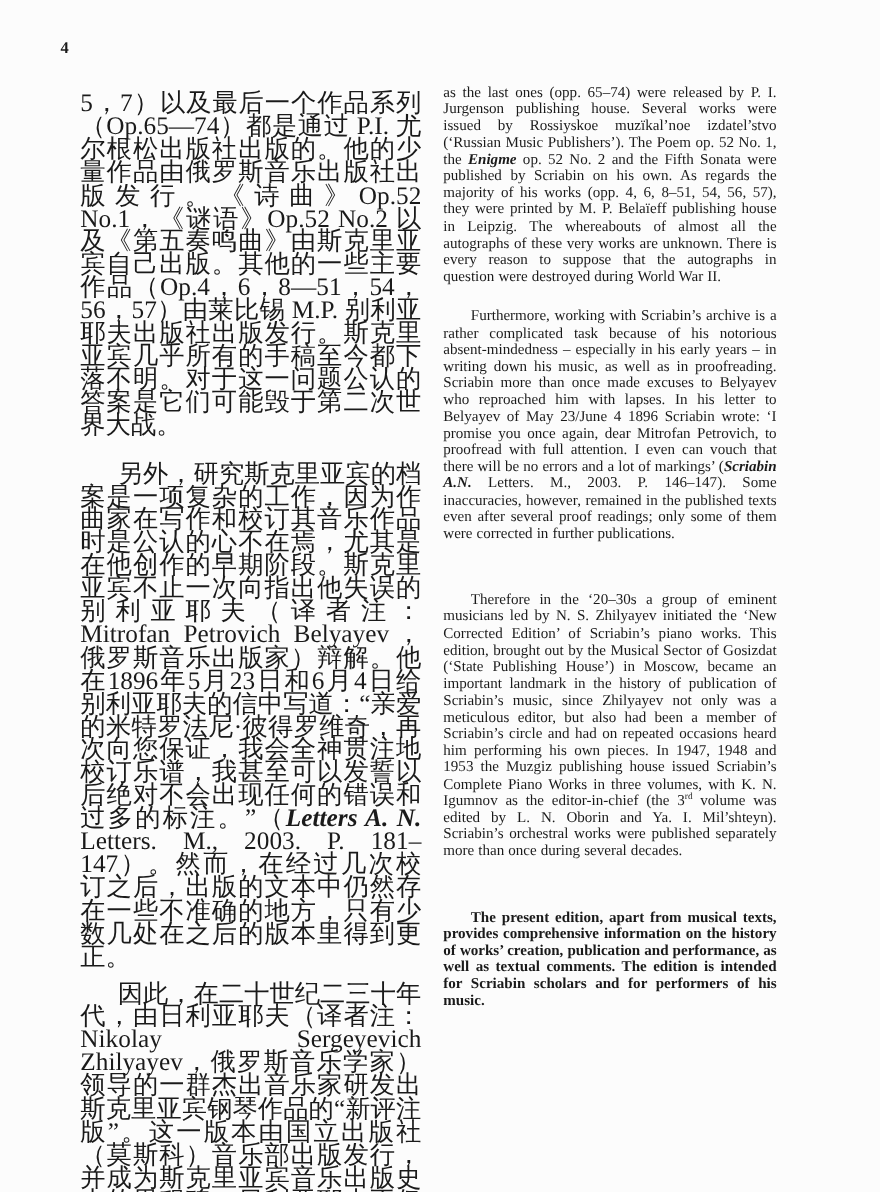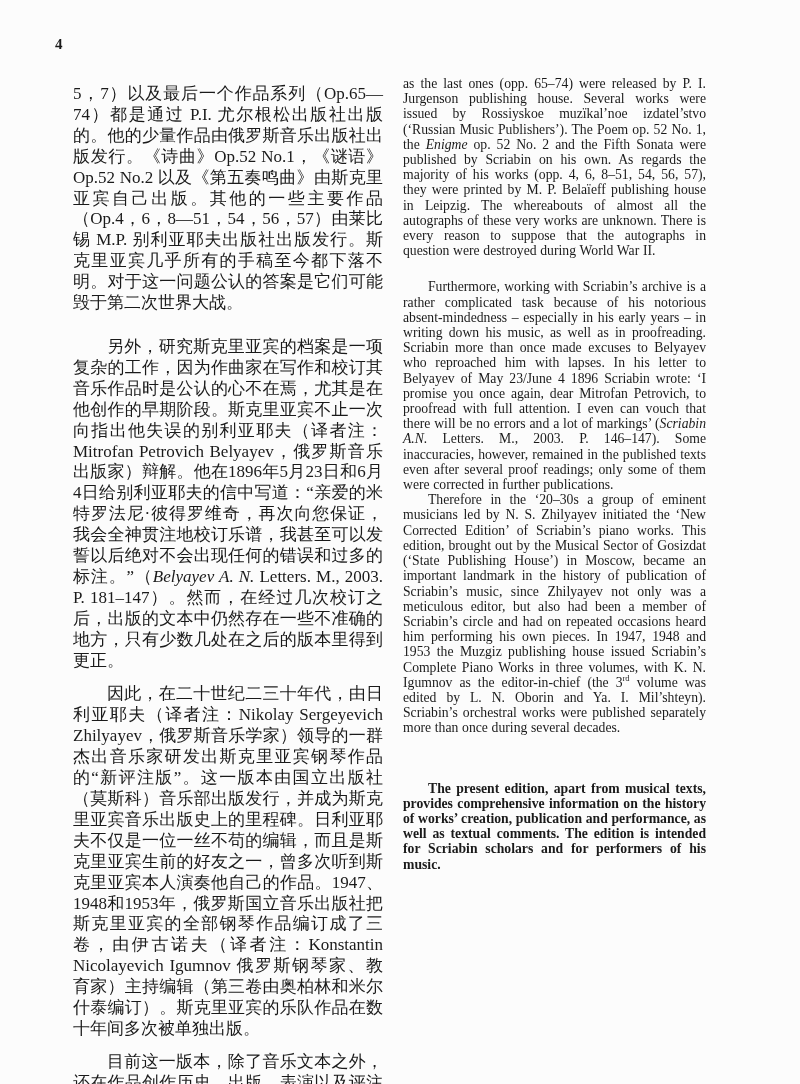--- a/index.html
+++ b/index.html
@@ -21,50 +21,50 @@
   }
   .column { position: absolute; }
   .col-cn { left: 73px;  top: 84px; width: 310px; }
   .col-en { left: 403px; top: 76px; width: 303px; }
   .para {
     margin: 0;
     text-align: justify;
     hyphens: none;
   }
   .cn .para {
-    font-size: 17px;
+    font-size: 23px;
     line-height: 20.9px;
     text-indent: 34px;
   }
   .en .para {
     font-size: 13.7px;
     line-height: 15.2px;
     text-indent: 25px;
     word-spacing: 0.02em;
   }
   .para.continuation { text-indent: 0; }
   .cn .p2 { margin-top: 23px; }
   .cn .p3 { margin-top: 13px; }
   .cn .p4 { margin-top: 12px; }
   .en .p2 { margin-top: 21px; }
-  .en .p3 { }
+  .en .p3 { margin-top: 45px; }
   .en .p4 { margin-top: 45px; font-weight: bold; }
-  .it { font-style: italic; }
+  .it { font-style: italic; font-weight: bold; }
   sup { font-size: 0.62em; line-height: 0; }
 </style>
 </head>
 <body>
 
 <div class="page">
 
   <div class="page-number">4</div>
 
   <div class="column col-cn cn">
     <p class="para p1 continuation"><span>5，7）以及最后一个作品系列（Op.65—74）都是通过 P.I. 尤尔根松出版社出版的。他的少量作品由俄罗斯音乐出版社出版发行。《诗曲》Op.52 No.1，《谜语》Op.52 No.2 以及《第五奏鸣曲》由斯克里亚宾自己出版。其他的一些主要作品（Op.4，6，8—51，54，56，57）由莱比锡 M.P. 别利亚耶夫出版社出版发行。斯克里亚宾几乎所有的手稿至今都下落不明。对于这一问题公认的答案是它们可能毁于第二次世界大战。</span></p>
-    <p class="para p2"><span>另外，研究斯克里亚宾的档案是一项复杂的工作，因为作曲家在写作和校订其音乐作品时是公认的心不在焉，尤其是在他创作的早期阶段。斯克里亚宾不止一次向指出他失误的别利亚耶夫（译者注：Mitrofan Petrovich Belyayev，俄罗斯音乐出版家）辩解。他在1896年5月23日和6月4日给别利亚耶夫的信中写道：“亲爱的米特罗法尼·彼得罗维奇，再次向您保证，我会全神贯注地校订乐谱，我甚至可以发誓以后绝对不会出现任何的错误和过多的标注。”（</span><span class="it">Belyayev A. N.</span><span> Letters. M., 2003. P. 181–147）。然而，在经过几次校订之后，出版的文本中仍然存在一些不准确的地方，只有少数几处在之后的版本里得到更正。</span></p>
+    <p class="para p2"><span>另外，研究斯克里亚宾的档案是一项复杂的工作，因为作曲家在写作和校订其音乐作品时是公认的心不在焉，尤其是在他创作的早期阶段。斯克里亚宾不止一次向指出他失误的别利亚耶夫（译者注：Mitrofan Petrovich Belyayev，俄罗斯音乐出版家）辩解。他在1896年5月23日和6月4日给别利亚耶夫的信中写道：“亲爱的米特罗法尼·彼得罗维奇，再次向您保证，我会全神贯注地校订乐谱，我甚至可以发誓以后绝对不会出现任何的错误和过多的标注。”（</span><span class="it">Letters A. N.</span><span> Letters. M., 2003. P. 181–147）。然而，在经过几次校订之后，出版的文本中仍然存在一些不准确的地方，只有少数几处在之后的版本里得到更正。</span></p>
     <p class="para p3"><span>因此，在二十世纪二三十年代，由日利亚耶夫（译者注：Nikolay Sergeyevich Zhilyayev，俄罗斯音乐学家）领导的一群杰出音乐家研发出斯克里亚宾钢琴作品的“新评注版”。这一版本由国立出版社（莫斯科）音乐部出版发行，并成为斯克里亚宾音乐出版史上的里程碑。日利亚耶夫不仅是一位一丝不苟的编辑，而且是斯克里亚宾生前的好友之一，曾多次听到斯克里亚宾本人演奏他自己的作品。1947、1948和1953年，俄罗斯国立音乐出版社把斯克里亚宾的全部钢琴作品编订成了三卷，由伊古诺夫（译者注：Konstantin Nicolayevich Igumnov 俄罗斯钢琴家、教育家）主持编辑（第三卷由奥柏林和米尔什泰编订）。斯克里亚宾的乐队作品在数十年间多次被单独出版。</span></p>
     <p class="para p4"><span>目前这一版本，除了音乐文本之外，还在作品创作历史、出版、表演以及评注文字上提供了丰富的信息。这个版本主要面向斯克里亚宾音乐的研究者和演奏者们编订。</span></p>
   </div>
 
   <div class="column col-en en">
     <p class="para p1 continuation"><span>as the last ones (opp. 65–74) were released by P. I. Jurgenson publishing house. Several works were issued by Rossiyskoe muzïkal’noe izdatel’stvo (‘Russian Music Publishers’). The Poem op. 52 No. 1, the </span><span class="it">Enigme</span><span> op. 52 No. 2 and the Fifth Sonata were published by Scriabin on his own. As regards the majority of his works (opp. 4, 6, 8–51, 54, 56, 57), they were printed by M. P. Belaïeff publishing house in Leipzig. The whereabouts of almost all the autographs of these very works are unknown. There is every reason to suppose that the autographs in question were destroyed during World War II.</span></p>
     <p class="para p2"><span>Furthermore, working with Scriabin’s archive is a rather complicated task because of his notorious absent-mindedness – especially in his early years – in writing down his music, as well as in proofreading. Scriabin more than once made excuses to Belyayev who reproached him with lapses. In his letter to Belyayev of May 23/June 4 1896 Scriabin wrote: ‘I promise you once again, dear Mitrofan Petrovich, to proofread with full attention. I even can vouch that there will be no errors and a lot of markings’ (</span><span class="it">Scriabin A.N.</span><span> Letters. M., 2003. P. 146–147). Some inaccuracies, however, remained in the published texts even after several proof readings; only some of them were corrected in further publications.</span></p>
     <p class="para p3"><span>Therefore in the ‘20–30s a group of eminent musicians led by N. S. Zhilyayev initiated the ‘New Corrected Edition’ of Scriabin’s piano works. This edition, brought out by the Musical Sector of Gosizdat (‘State Publishing House’) in Moscow, became an important landmark in the history of publication of Scriabin’s music, since Zhilyayev not only was a meticulous editor, but also had been a member of Scriabin’s circle and had on repeated occasions heard him performing his own pieces. In 1947, 1948 and 1953 the Muzgiz publishing house issued Scriabin’s Complete Piano Works in three volumes, with K. N. Igumnov as the editor-in-chief (the 3</span><sup>rd</sup><span> volume was edited by L. N. Oborin and Ya. I. Mil’shteyn). Scriabin’s orchestral works were published separately more than once during several decades.</span></p>
     <p class="para p4"><span>The present edition, apart from musical texts, provides comprehensive information on the history of works’ creation, publication and performance, as well as textual comments. The edition is intended for Scriabin scholars and for performers of his music.</span></p>
   </div>

